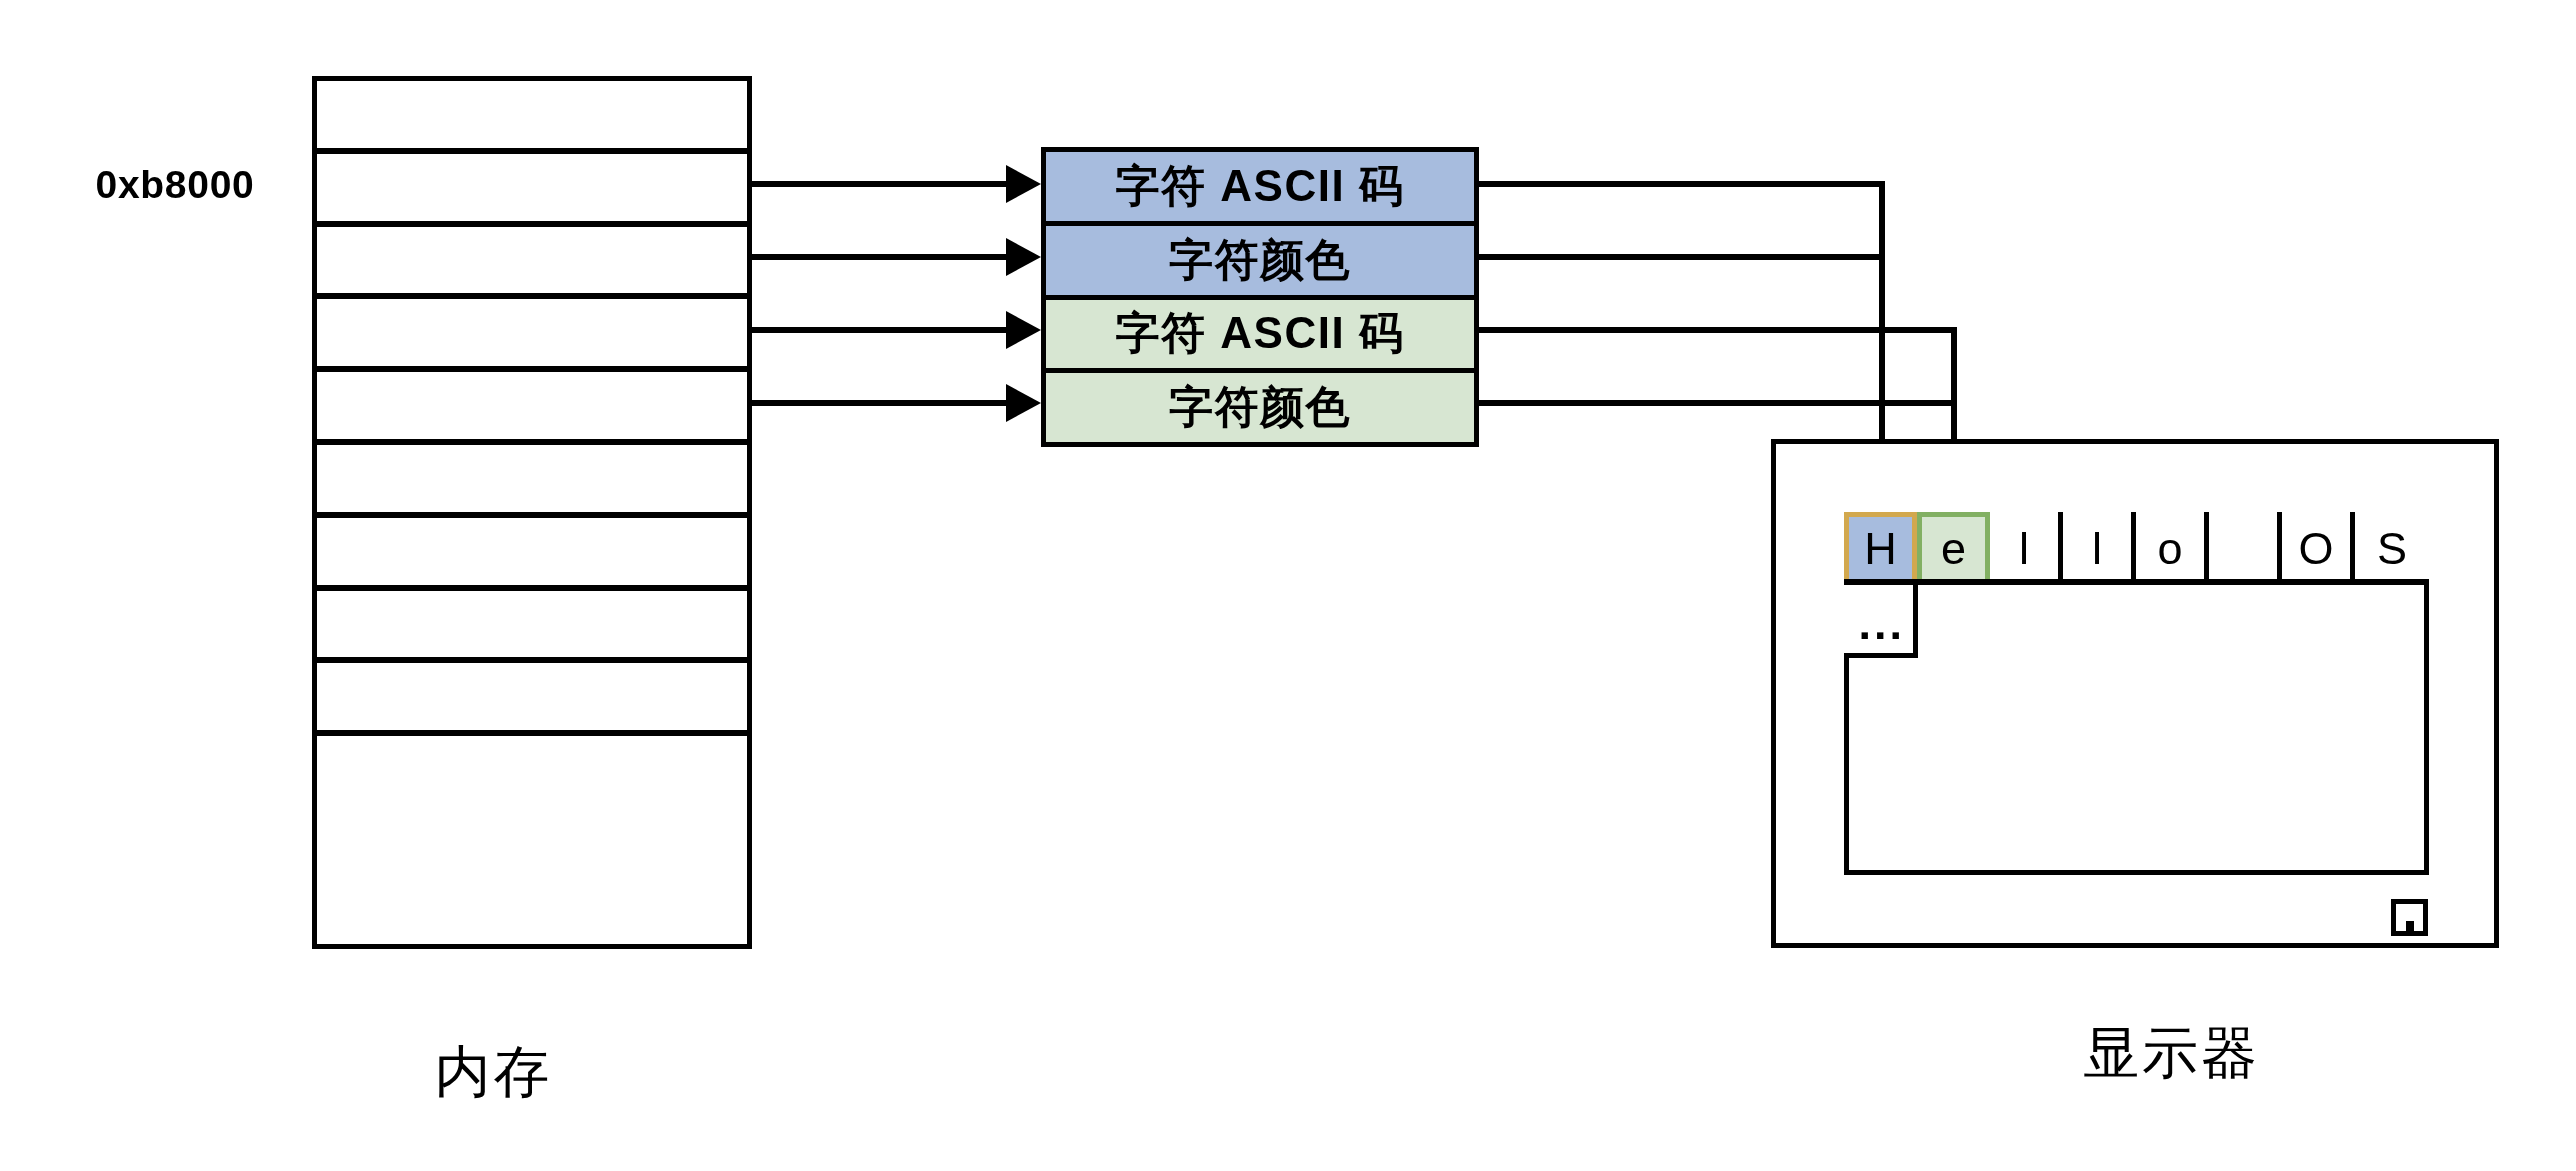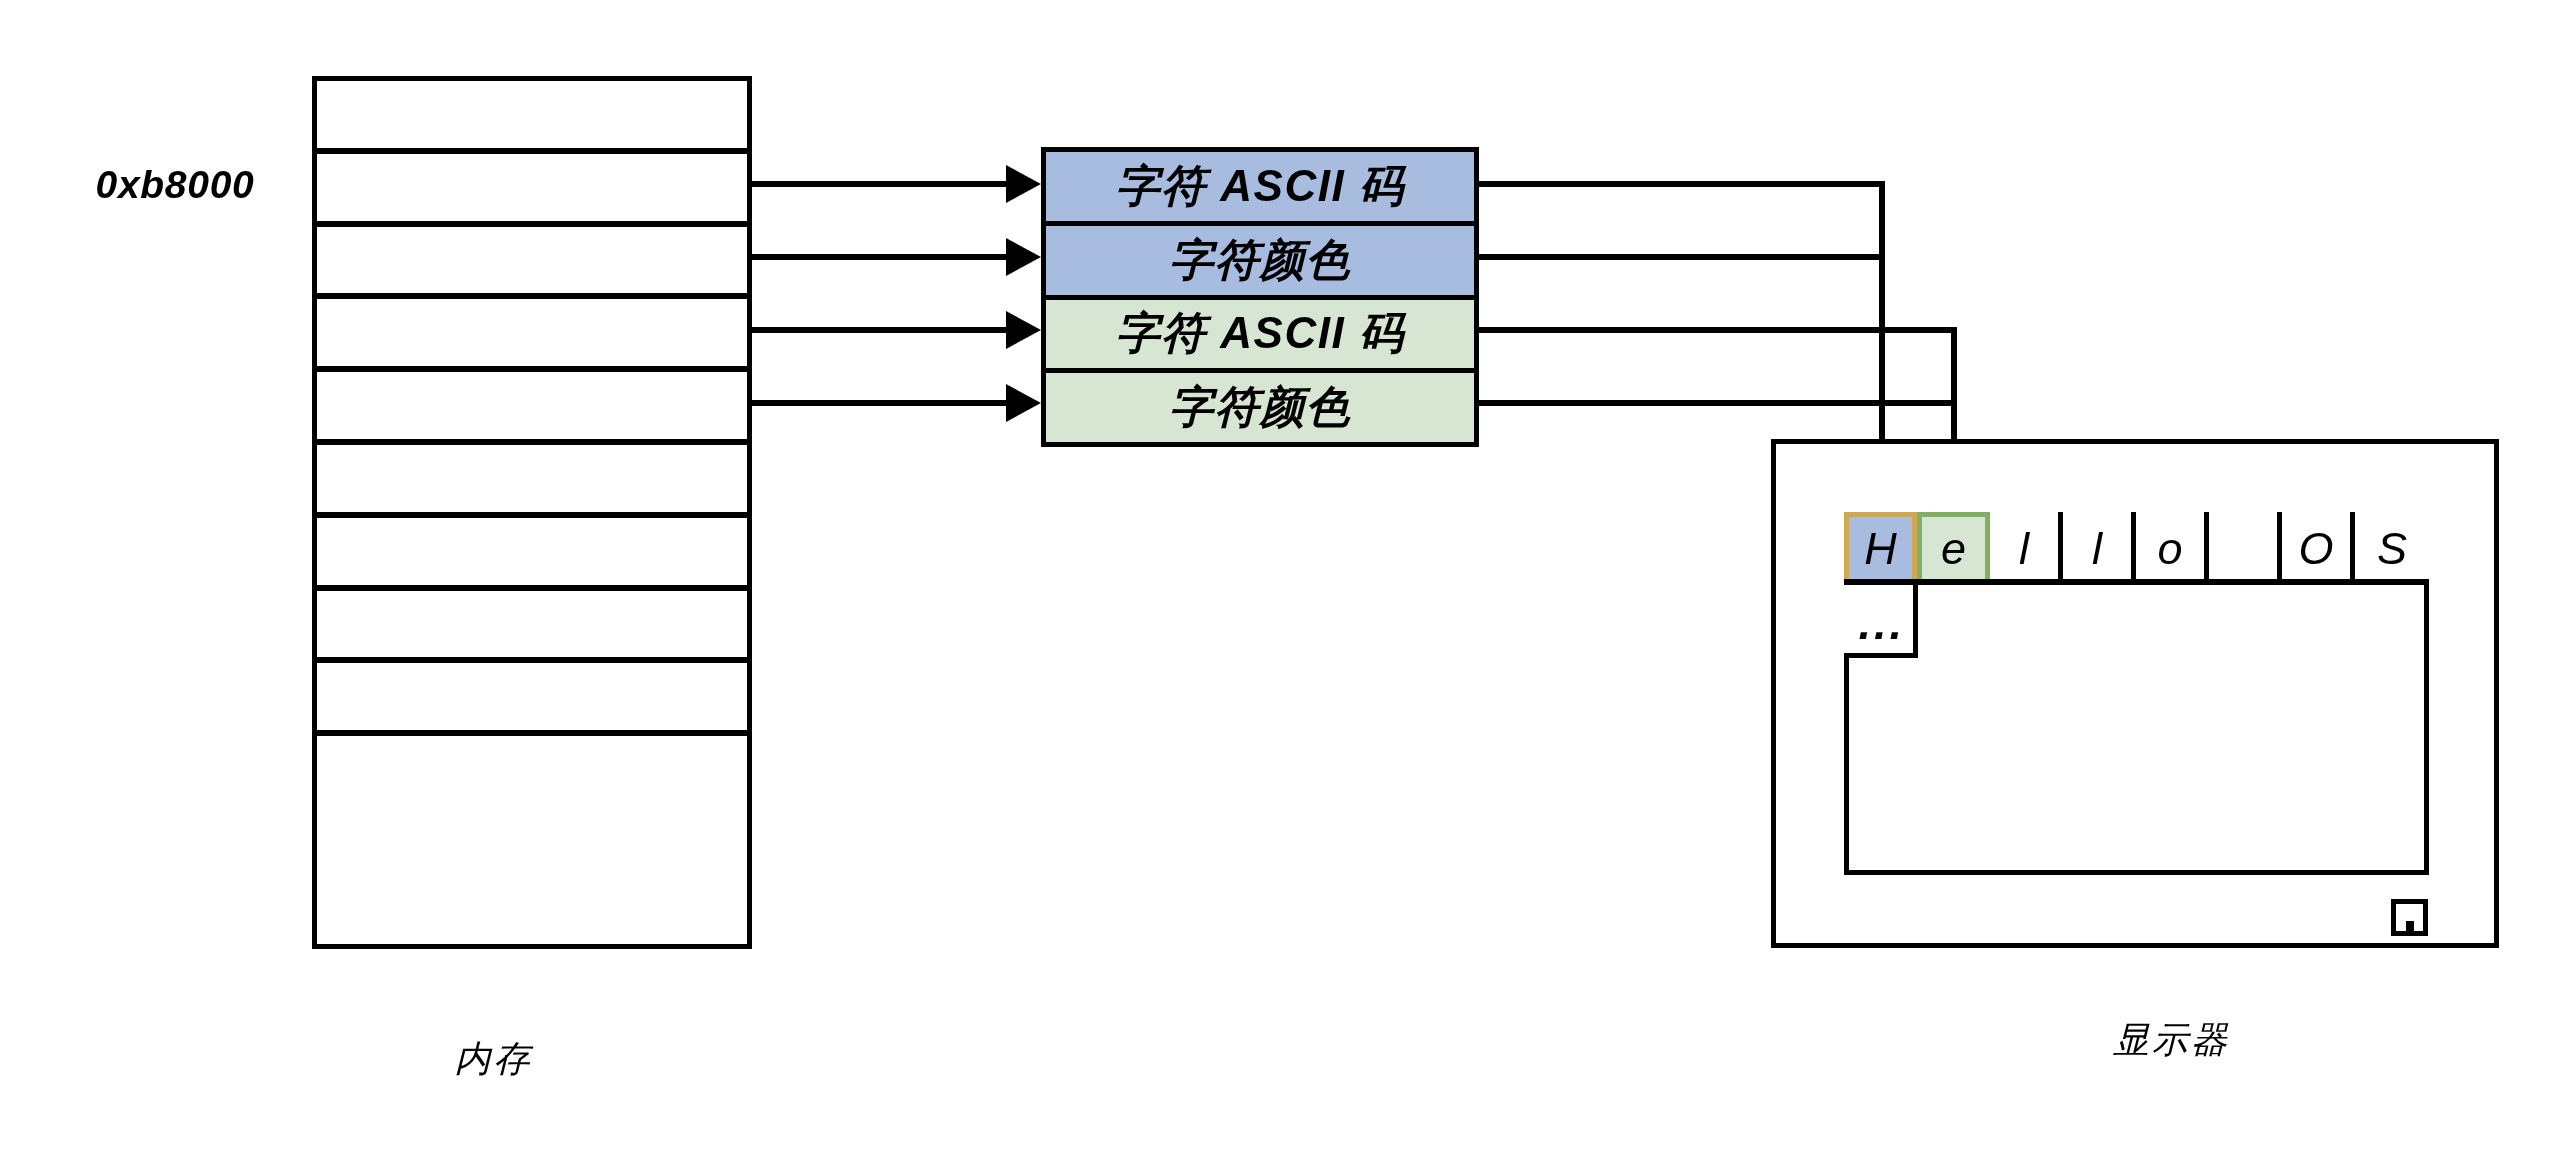--- a/index.html
+++ b/index.html
@@ -1,18 +1,18 @@
 <!DOCTYPE html>
 <html style="font-size:11.7px"><head>
 <meta charset="utf-8">
 <style>
   html,body{margin:0;padding:0;background:#ffffff;}
   body{width:2576px;height:1171px;position:relative;overflow:hidden;
        font-family:"Liberation Sans","DejaVu Sans",sans-serif;color:#000;}
-  .abs{position:absolute;box-sizing:border-box;font-style:italic;}
+  .abs{position:absolute;box-sizing:border-box;}
   .line{position:absolute;background:#000;}
 
   
   #memory-box{left:312px;top:76px;width:440px;height:873px;border:5.8px solid #000;background:#fff;}
   .mem-divider{position:absolute;left:0;right:0;height:5.8px;background:#000;}
 
   #memory-address{left:58px;top:161px;width:234px;height:48px;line-height:48px;
                   text-align:center;font-size:39px;font-weight:700;letter-spacing:0.7px;}
 
   
@@ -41,21 +41,21 @@
   .cell-e{border:5.8px solid #82b063 !important;background:#d7e6d2;}
   #cell-row-bottom{left:1844px;top:579px;width:585px;height:5.8px;}
   #ellipsis-cell{left:1844px;top:585px;width:74px;height:73px;
                  border-right:5.8px solid #000;border-bottom:5.8px solid #000;background:#fff;}
   #ellipsis-cell span{position:absolute;left:14.6px;bottom:2.9px;font-size:45px;font-weight:700;letter-spacing:2.9px;}
 
   #cursor-box{left:2391px;top:899px;width:37px;height:37px;border:5.8px solid #000;background:#fff;}
   #cursor-dot{position:absolute;left:50%;transform:translateX(-50%);bottom:0;width:8px;height:10.2px;background:#000;}
 
   
-  .caption{font-size:36px;font-weight:500;text-align:center;letter-spacing:2.9px;}
+  .caption{font-size:56px;font-weight:500;text-align:center;letter-spacing:2.9px;}
   #memory-caption{left:384px;top:1035px;width:219px;}
   #display-caption{left:2044px;top:1016px;width:255px;}
 </style>
 </head>
 <body>
 
 <div class="abs" id="memory-box">
   <div class="mem-divider" style="top:67px"></div>
   <div class="mem-divider" style="top:140px"></div>
   <div class="mem-divider" style="top:212px"></div>

